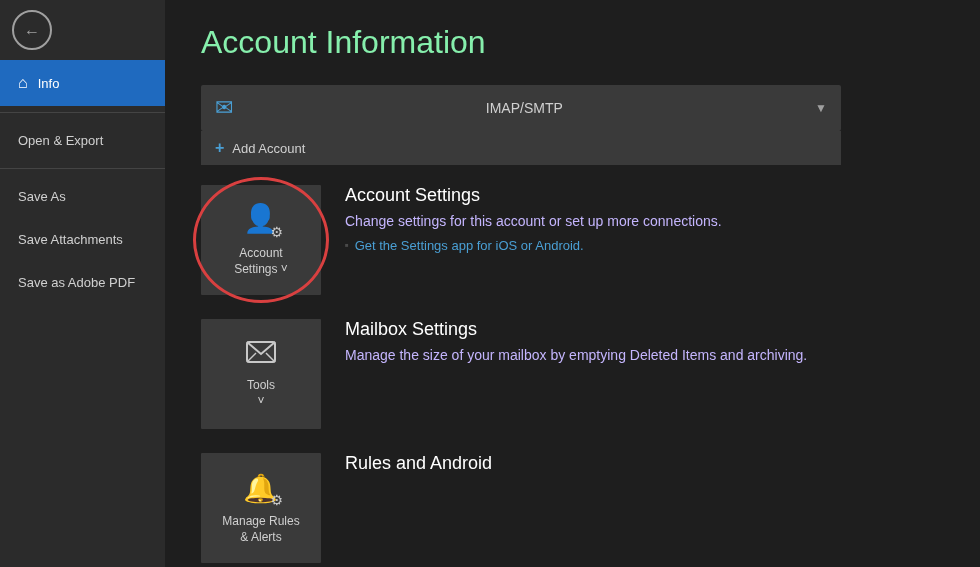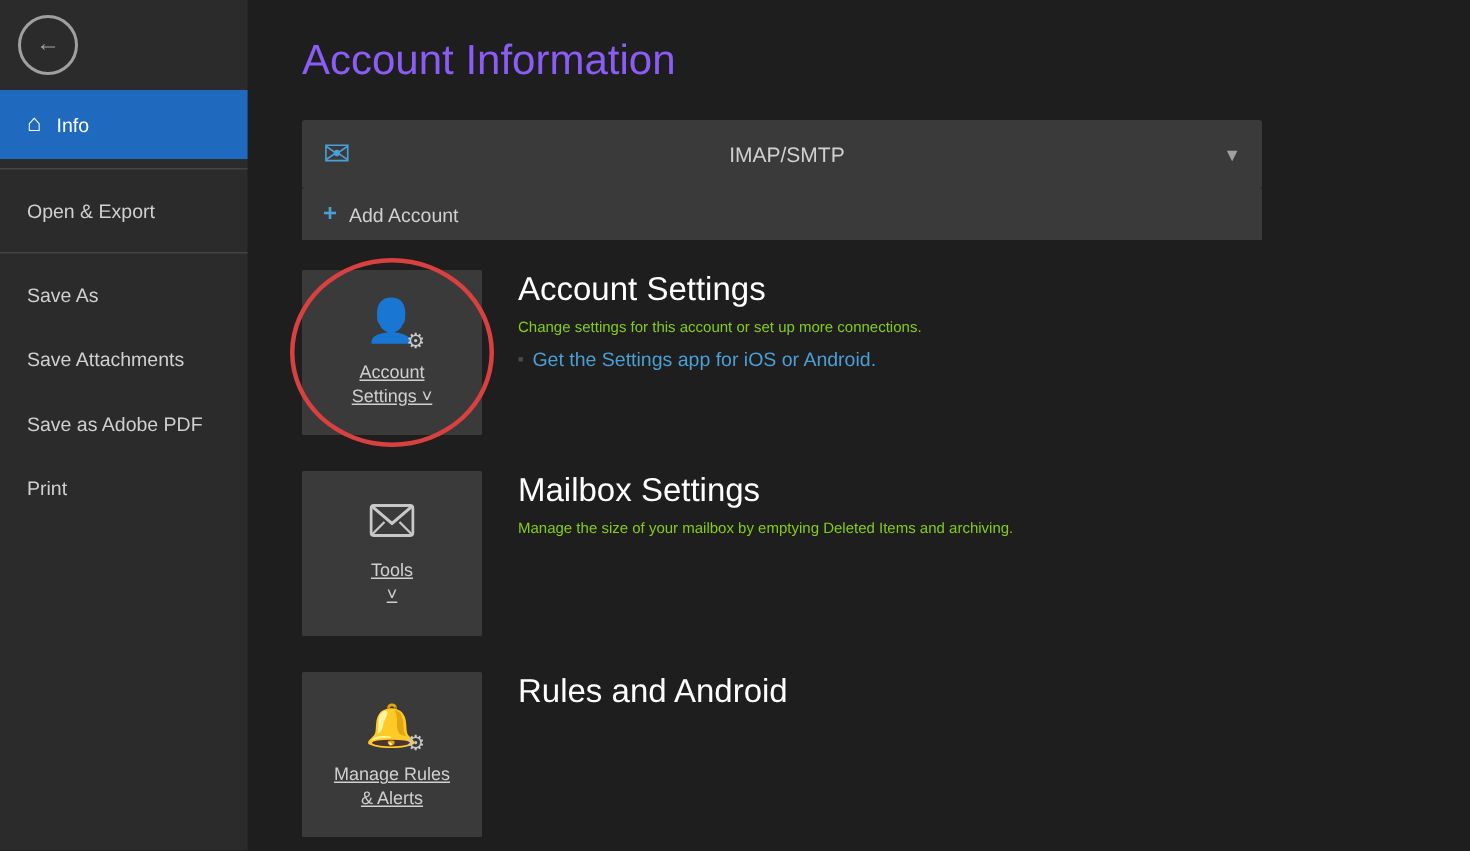--- a/index.html
+++ b/index.html
@@ -65,23 +65,23 @@
 
     
     .main {
       flex: 1;
       padding: 24px 36px;
       background: #1e1e1e;
       overflow-y: auto;
     }
 
     .page-title {
-      font-size: 28px;
+      font-size: 32px;
       font-weight: 300;
-      color: #8b5cf6;
+      color: #86efac;
       margin-bottom: 24px;
     }
 
     
     .account-selector {
       background: #3a3a3a;
       border: none;
       border-radius: 2px;
       padding: 10px 14px;
       display: flex;
@@ -153,21 +153,20 @@
       padding: 10px;
       border-radius: 1px;
       position: relative;
     }
 
     .tile-label {
       font-size: 12px;
       color: #d0d0d0;
       text-align: center;
       line-height: 1.3;
-      text-decoration: underline;
     }
 
     
     .tile-circle-wrapper {
       position: relative;
       display: inline-block;
     }
 
     .red-circle {
       position: absolute;
@@ -179,29 +178,29 @@
       border: 3px solid #d94040;
       pointer-events: none;
       z-index: 10;
     }
 
     .tile-info {
       flex: 1;
     }
 
     .tile-info h3 {
-      font-size: 22px;
+      font-size: 18px;
       font-weight: 400;
       color: #ffffff;
       margin-bottom: 6px;
     }
 
     .tile-info p {
-      font-size: 10px;
-      color: #84cc16;
+      font-size: 14px;
+      color: #c4b5fd;
       margin-bottom: 6px;
       line-height: 1.4;
     }
 
     .tile-info a {
       color: #4a9fd4;
       font-size: 13px;
       text-decoration: none;
       display: flex;
       align-items: center;
@@ -295,23 +294,20 @@
   </div>
 
   <div class="sidebar-item">
     <span>Save Attachments</span>
   </div>
 
   <div class="sidebar-item">
     <span>Save as Adobe PDF</span>
   </div>
 
-  <div class="sidebar-item">
-    <span>Print</span>
-  </div>
 </div>
 
 <div class="main">
   <h1 class="page-title">Account Information</h1>
 
   <div class="account-selector">
     <span class="mail-icon-styled">✉</span>
     <span class="account-selector-text">IMAP/SMTP</span>
     <span class="account-selector-arrow">▼</span>
   </div>

